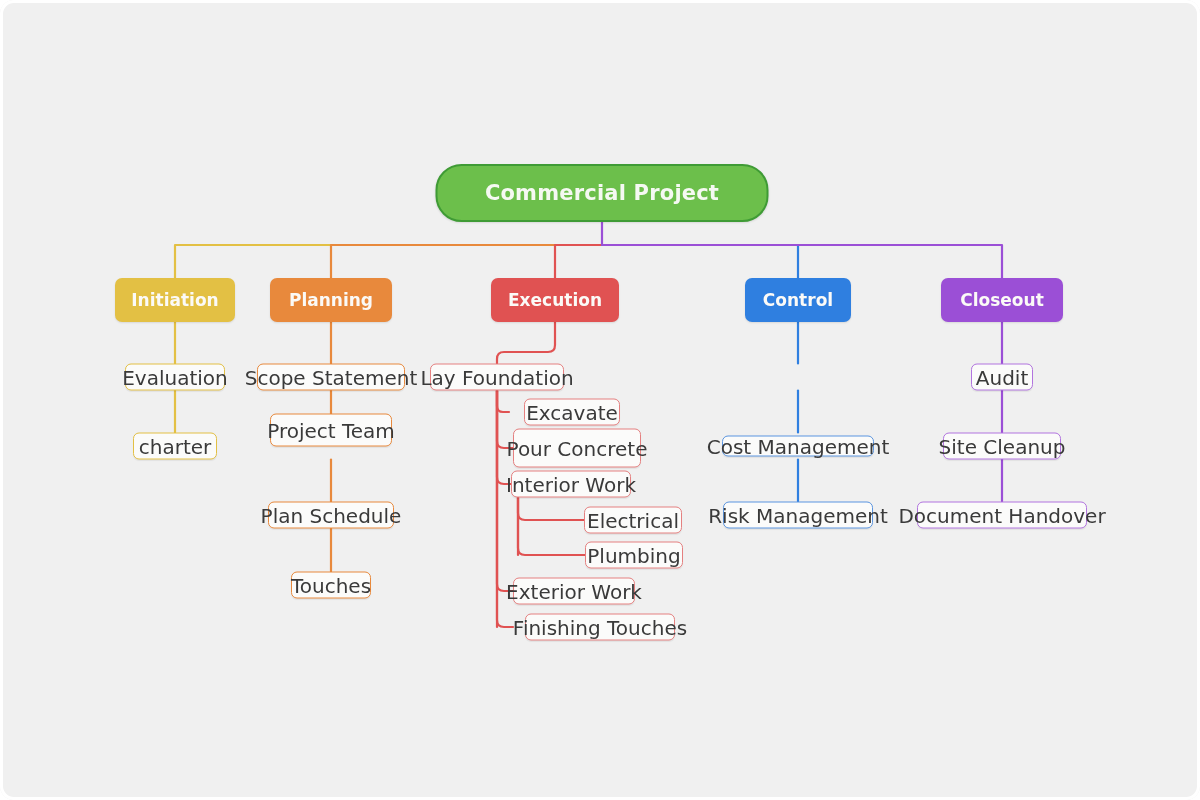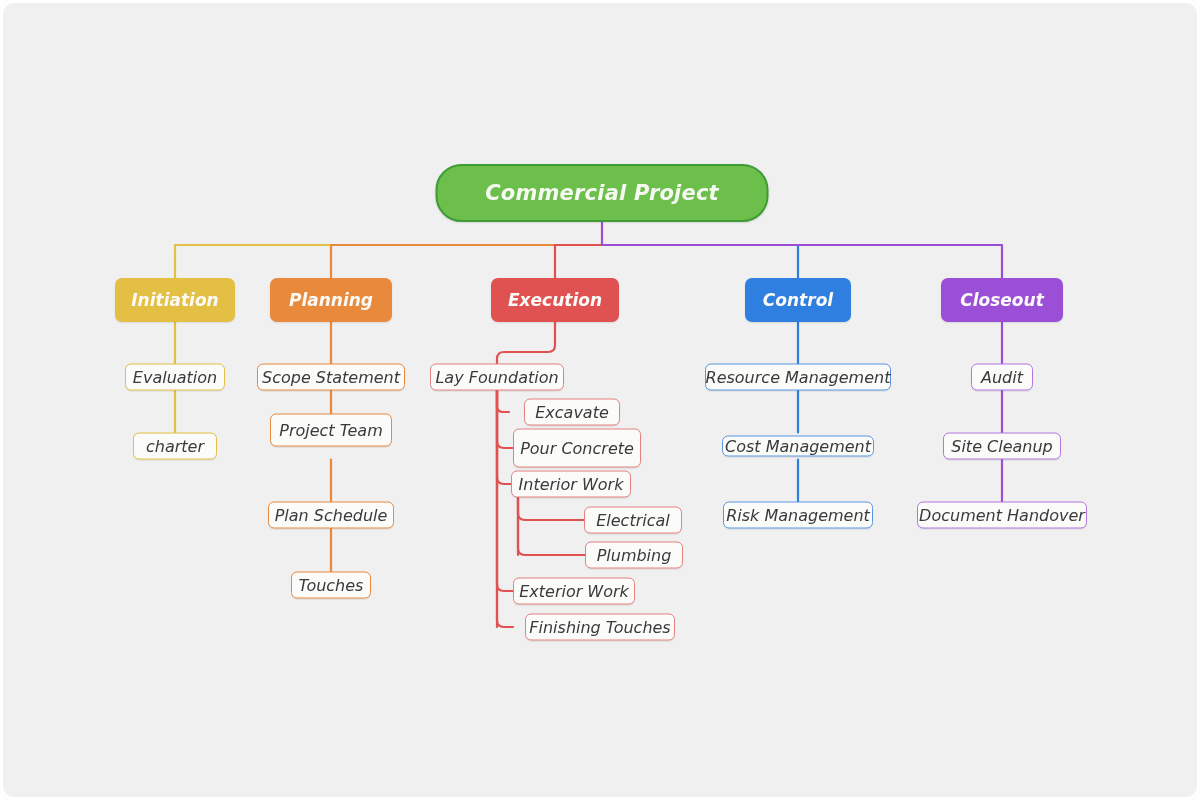--- a/index.html
+++ b/index.html
@@ -30,21 +30,20 @@
     pointer-events: none;
   }
   .node {
     position: absolute;
     box-sizing: border-box;
     display: flex;
     align-items: center;
     justify-content: center;
     white-space: nowrap;
     transform: translate(-50%, -50%);
-    font-style: italic;
   }
   
   .node.root {
     border-radius: 26px;
     border: 2px solid #3f9b35;
     background: #6cbf4b;
     color: #f5f9f2;
     font-size: 21px;
     font-weight: bold;
     letter-spacing: .2px;
@@ -61,21 +60,21 @@
     padding: 0 16px;
     height: 44px;
     box-shadow: 0 1px 2px rgba(0,0,0,.10);
   }
   
   .node.leaf {
     border-radius: 6px;
     border: 1.6px solid #cccccc;
     background: #fbfbfa;
     color: #3a3a3a;
-    font-size: 16px;
+    font-size: 20px;
     padding: 0 11px;
     height: 27px;
     box-shadow: 0 1px 1px rgba(0,0,0,.06);
   }
 </style>
 </head>
 <body>
 
 <div id="canvas">
 
@@ -164,23 +163,20 @@
   <div class="node leaf" style="left: 574px; top: 591px; border-color: rgb(229, 128, 128); width: 122px; height: 27px;">
     <span>Exterior Work</span>
   </div>
   <div class="node leaf" style="left: 588px; top: 627px; border-color: rgb(229, 128, 128); width: 150px; height: 27px; margin-left: 12px;">
     <span>Finishing Touches</span>
   </div>
 
   <div class="node branch" style="left: 798px; top: 300px; background: rgb(47, 127, 224); width: 106px; height: 44px;">
     <span>Control</span>
   </div>
-  <div class="node leaf" style="left: 798px; top: 377px; border-color: rgb(91, 149, 224); width: 186px; height: 27px;">
-    <span>Resource Management</span>
-  </div>
   <div class="node leaf" style="left: 798px; top: 446px; border-color: rgb(91, 149, 224); width: 152px; height: 21px;">
     <span>Cost Management</span>
   </div>
   <div class="node leaf" style="left: 798px; top: 515px; border-color: rgb(91, 149, 224); width: 150px; height: 27px;">
     <span>Risk Management</span>
   </div>
 
   <div class="node branch" style="left: 1002px; top: 300px; background: rgb(155, 79, 214); width: 122px; height: 44px;">
     <span>Closeout</span>
   </div>

